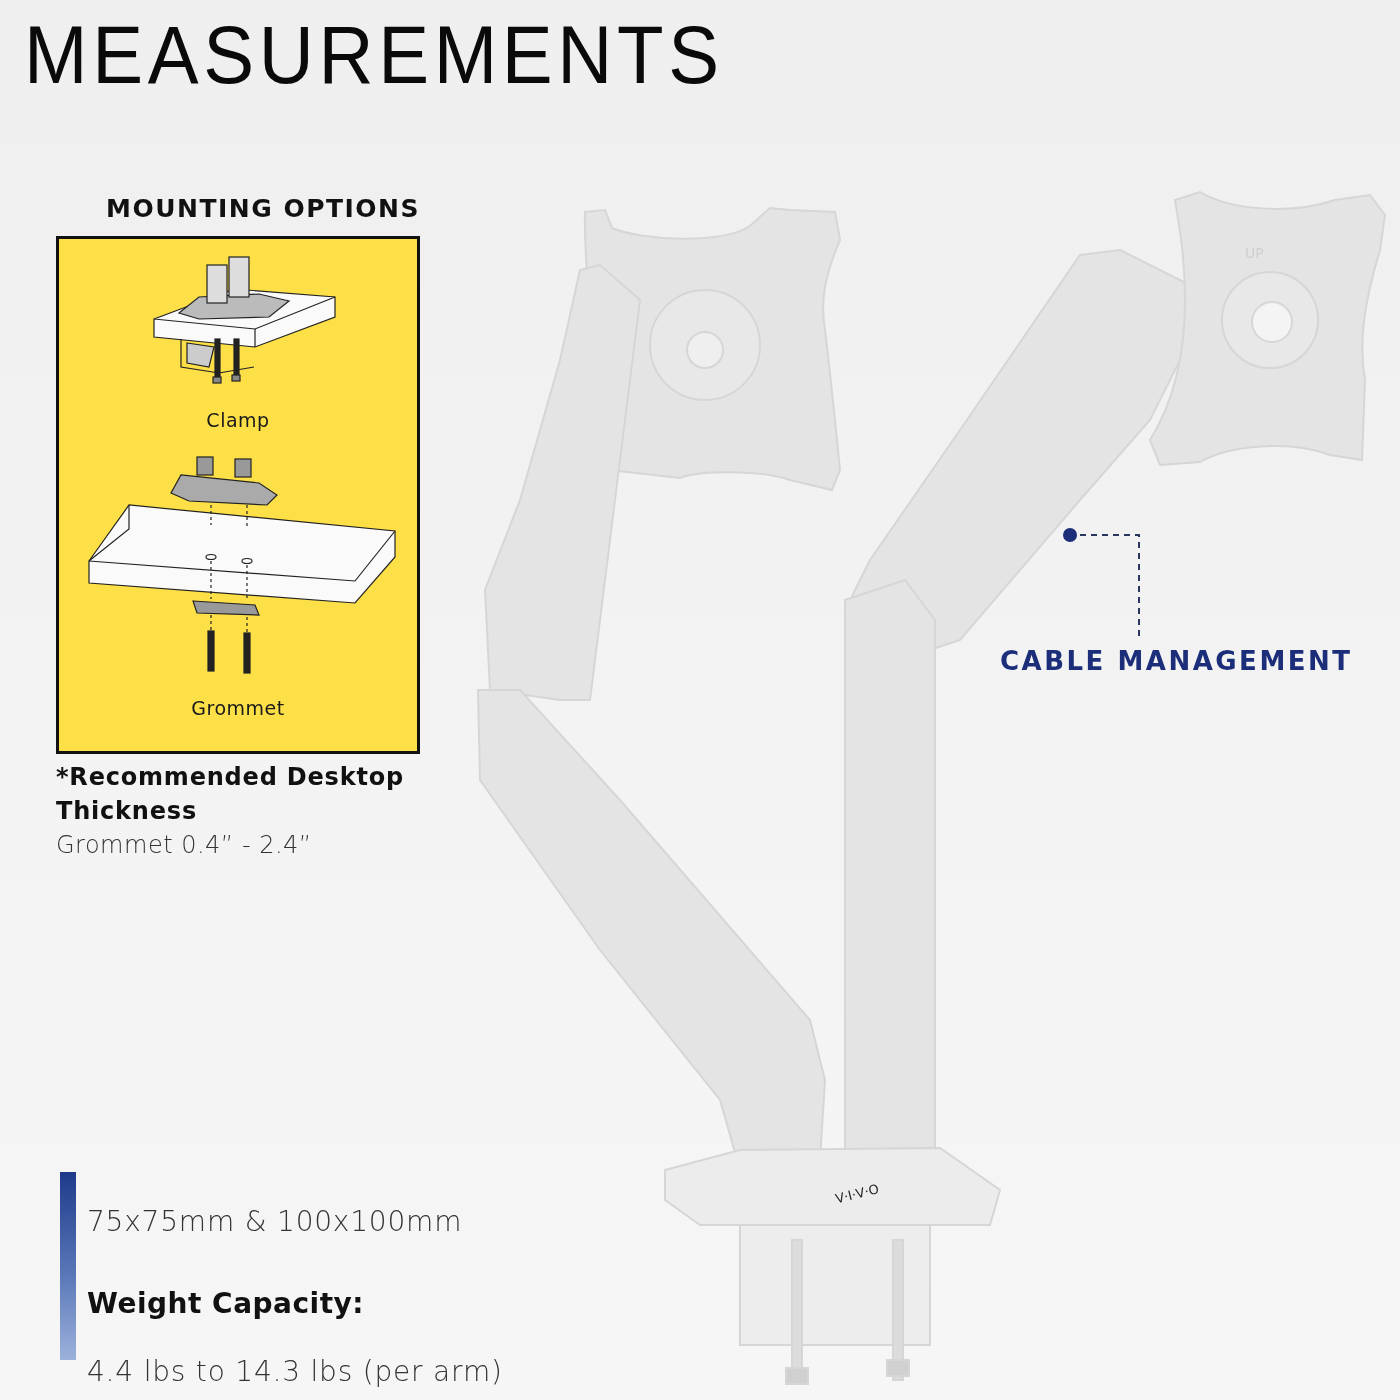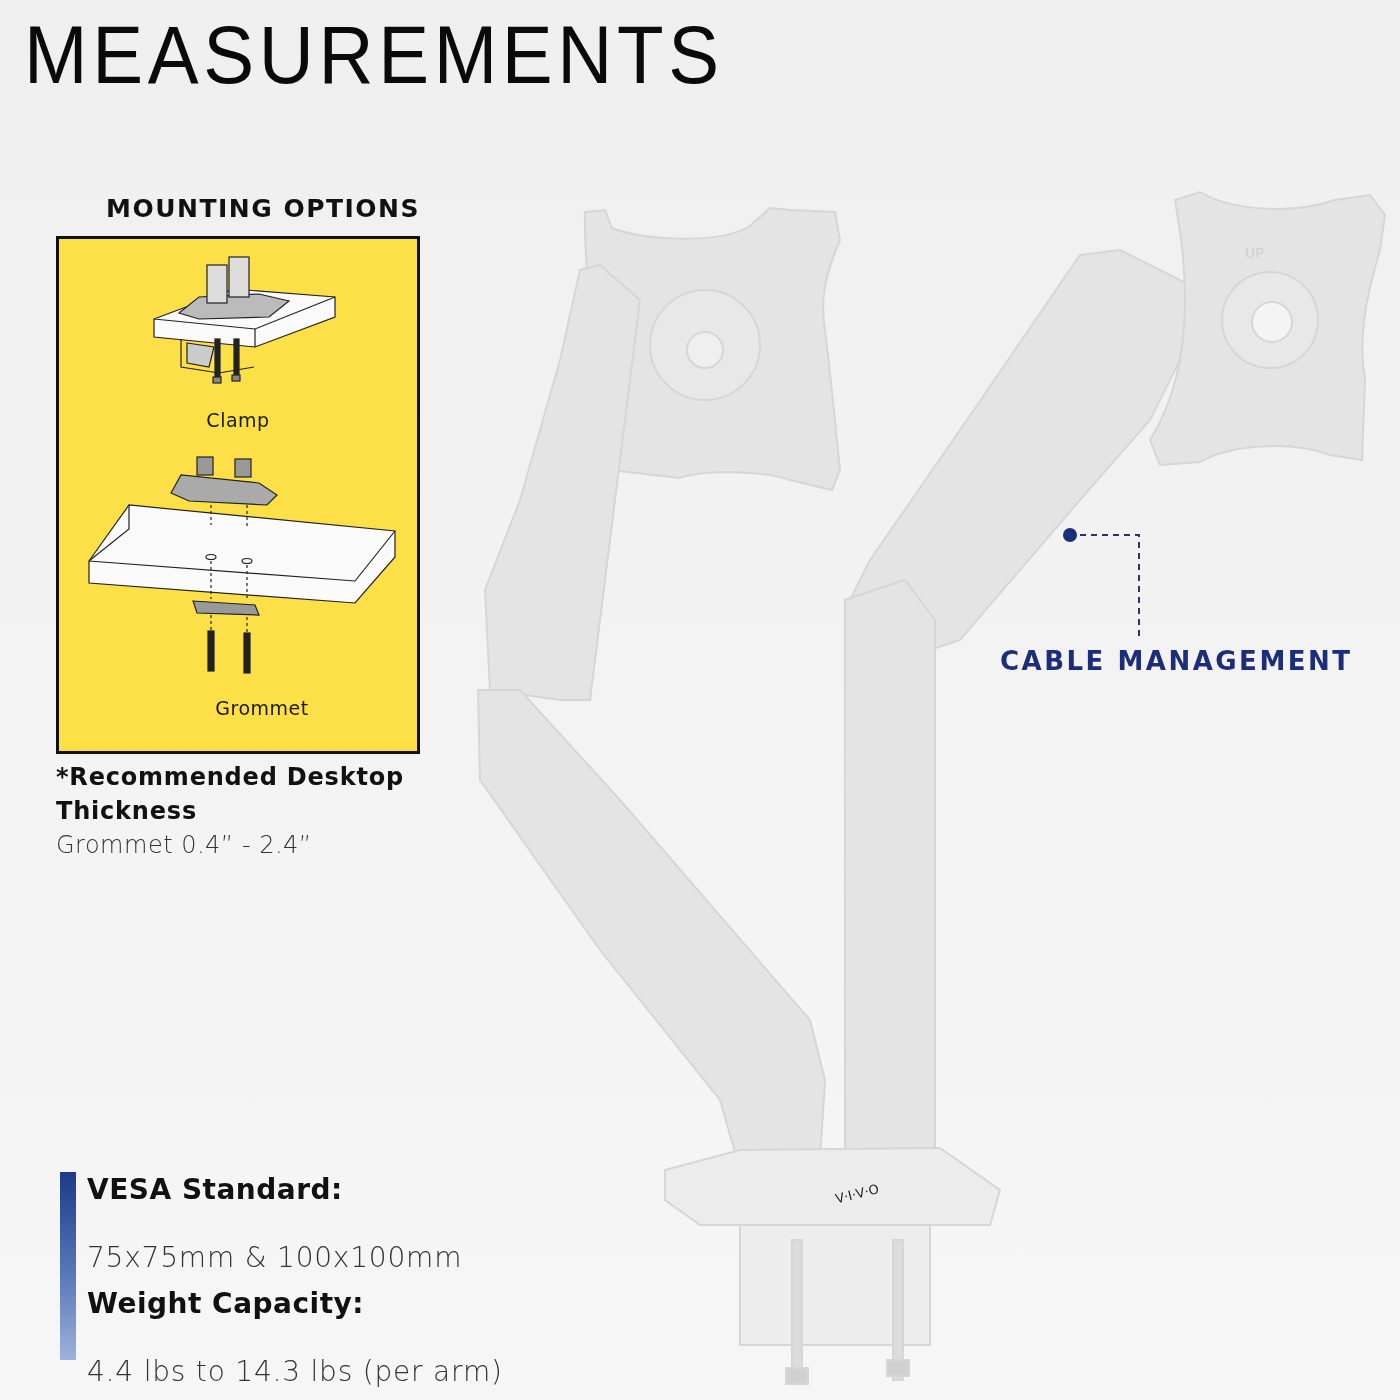--- a/index.html
+++ b/index.html
@@ -122,34 +122,33 @@
       <line x1="152" y1="322" x2="152" y2="360" stroke-dasharray="3 3"></line>
       <line x1="188" y1="326" x2="188" y2="360" stroke-dasharray="3 3"></line>
       <path d="M134 362 L196 366 L200 376 L138 374 Z" fill="#999"></path>
       <line x1="152" y1="376" x2="152" y2="392" stroke-dasharray="3 3"></line>
       <line x1="188" y1="378" x2="188" y2="394" stroke-dasharray="3 3"></line>
       <rect x="149" y="392" width="6" height="40" fill="#222"></rect>
       <rect x="185" y="394" width="6" height="40" fill="#222"></rect>
     </g>
   </svg>
   <div class="opt-label" style="top:170px;">Clamp</div>
-  <div class="opt-label" style="top:458px;margin-left:24px;">Grommet</div>
+  <div class="opt-label" style="top:458px;">Grommet</div>
 </div>
 
 <div class="rec-block">
   <div class="rec-title">*Recommended Desktop</div>
   <div class="rec-title">Thickness</div>
   <div class="rec-line">Grommet 0.4” - 2.4”</div>
 </div>
 
 <div class="cable-label">CABLE MANAGEMENT</div>
 
 <div class="specs">
   <div class="spec-bar"></div>
   <div class="spec-item" style="top:0;">
-    <div class="spec-label">VESA Standard:</div>
     <div class="spec-value">75x75mm &amp; 100x100mm</div>
   </div>
   <div class="spec-item" style="top:114px;">
     <div class="spec-label">Weight Capacity:</div>
     <div class="spec-value">4.4 lbs to 14.3 lbs (per arm)</div>
   </div>
 </div>
 
 </body></html>

